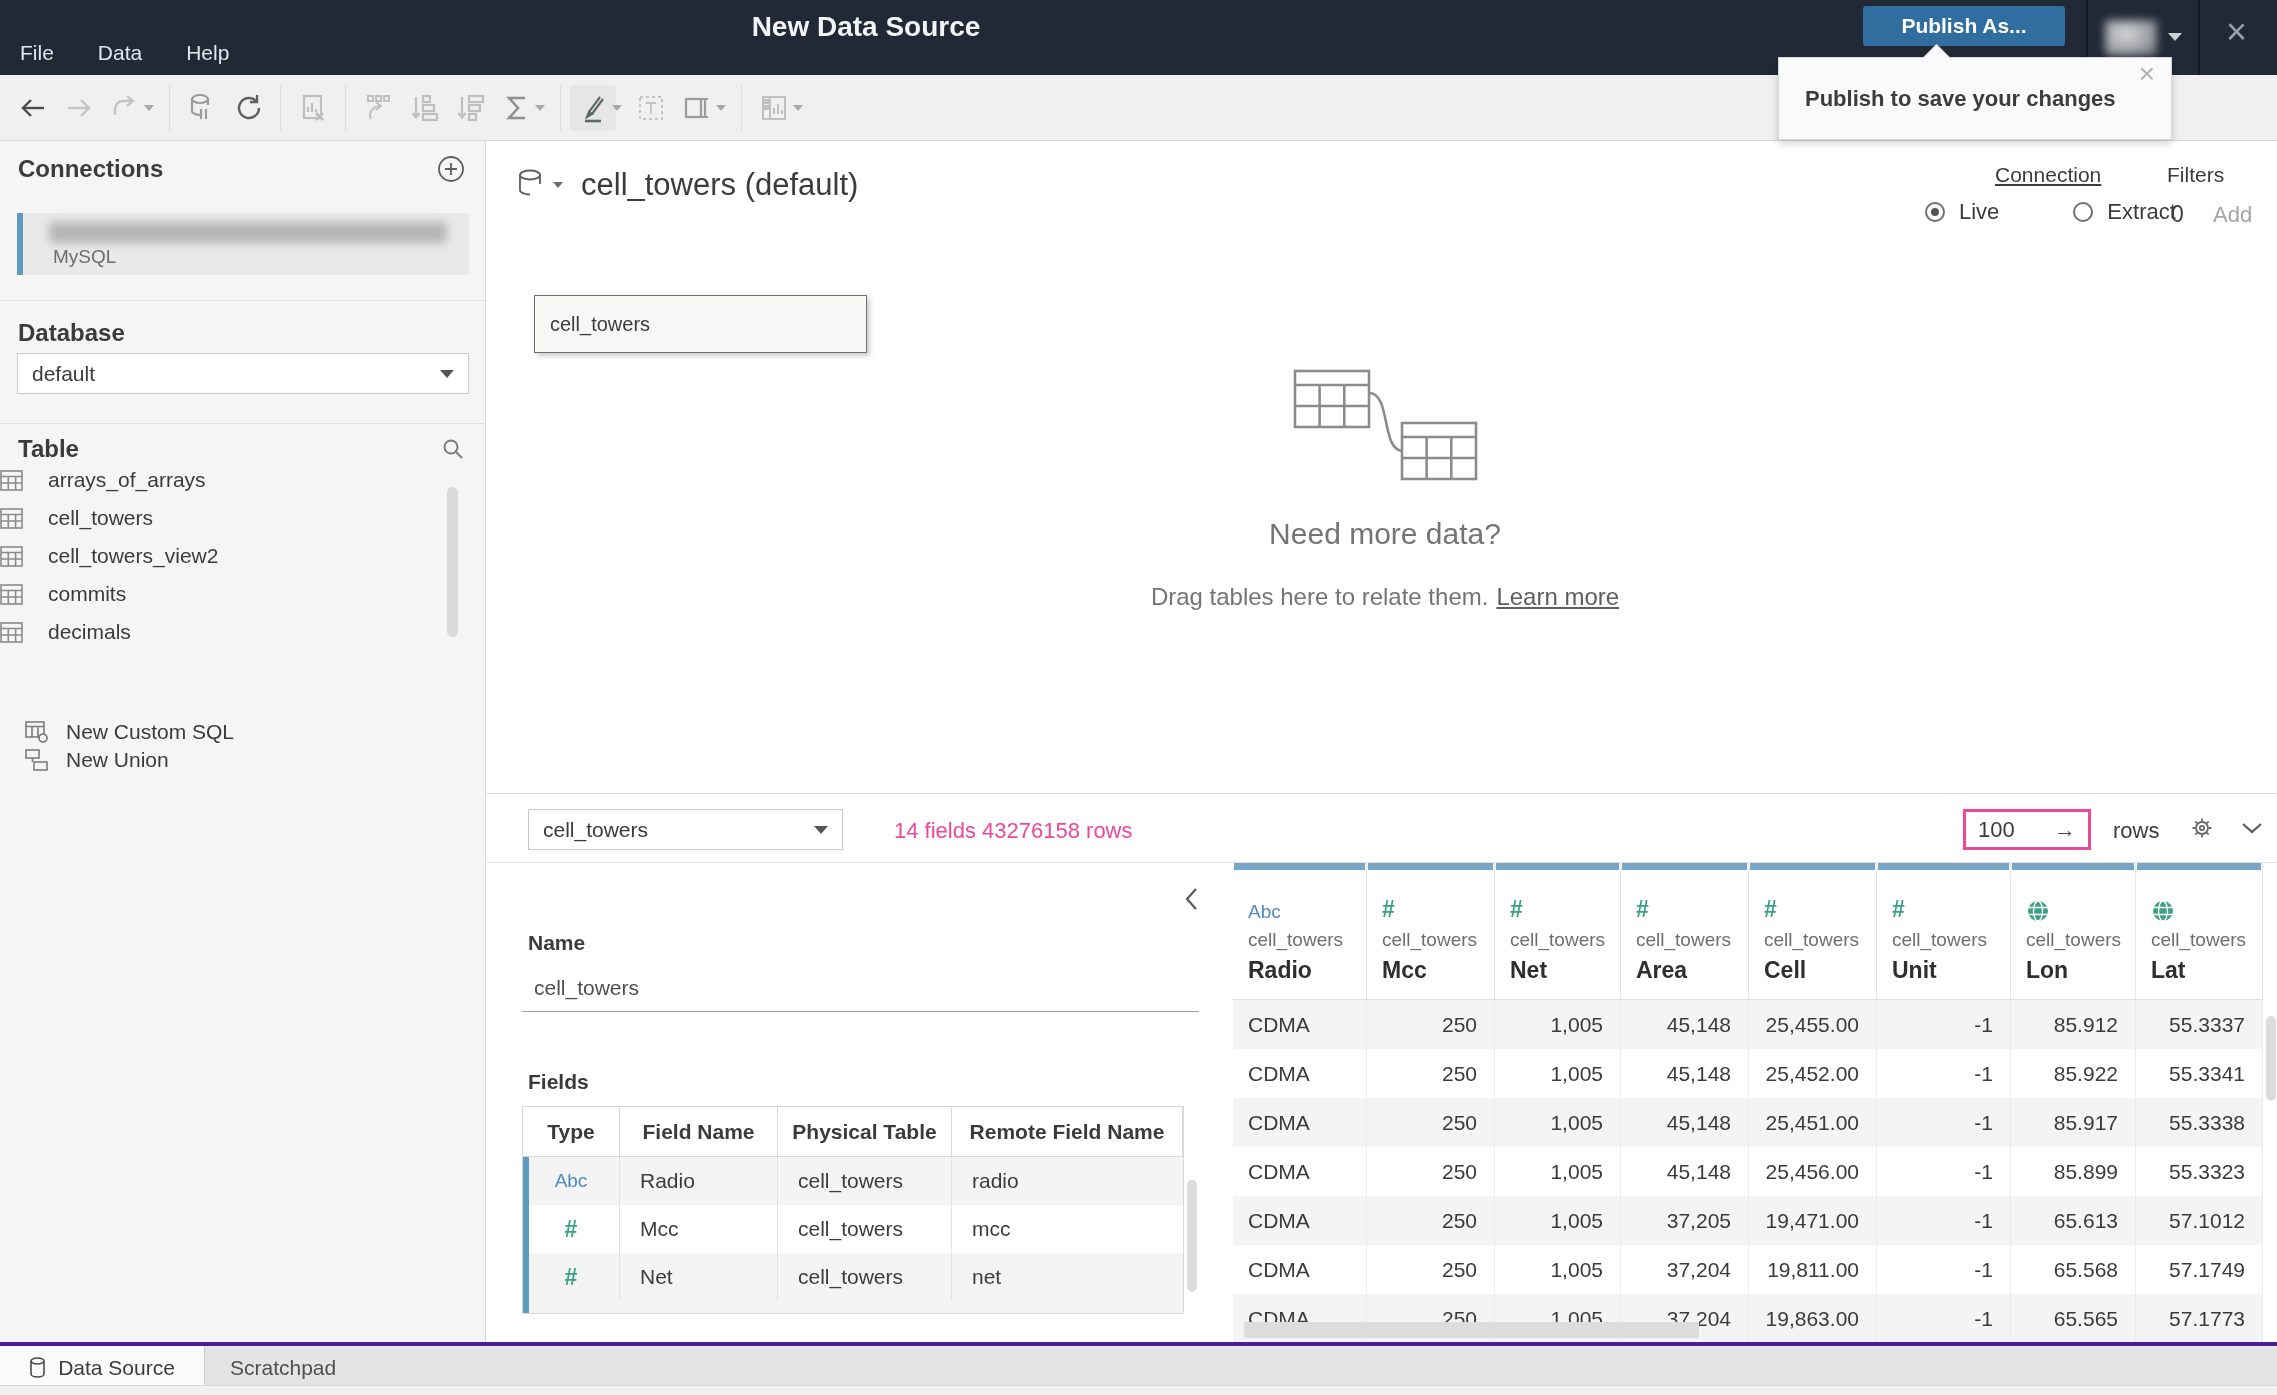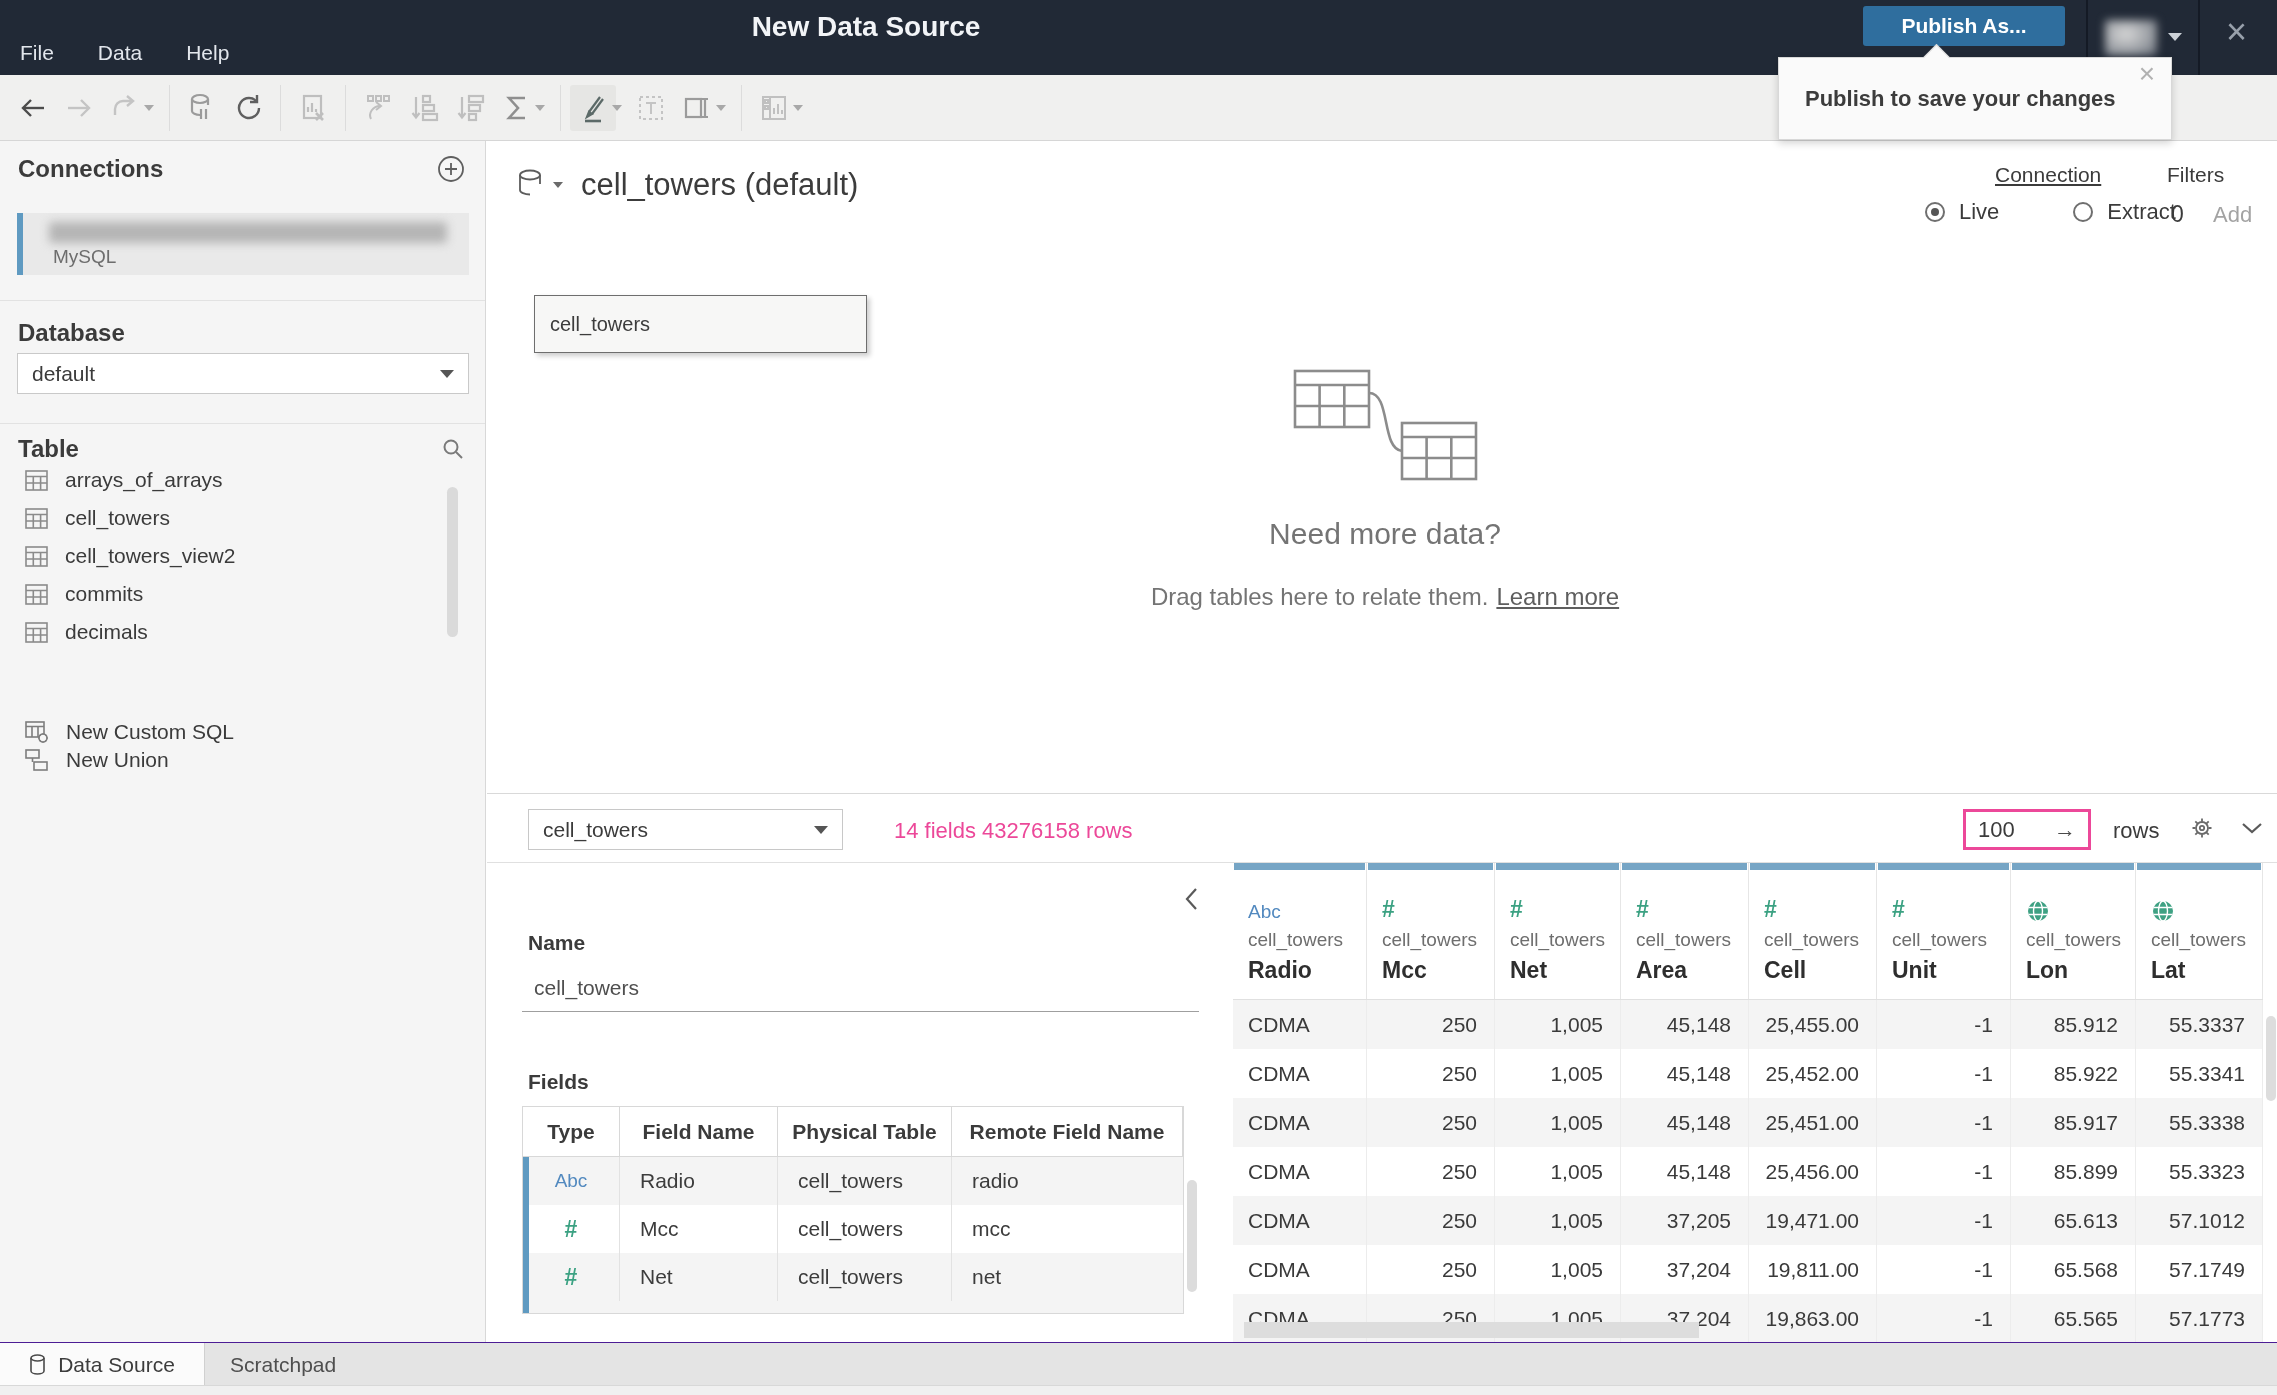--- a/index.html
+++ b/index.html
@@ -38,21 +38,21 @@
   .connection-item { position:absolute; left:17px; right:16px; top:72px; height:62px; background:#e9e9e9; border-left:6px solid #5f9ac1; }
   .conn-blur { position:absolute; left:26px; right:22px; top:9px; height:21px; background:#b5b5b5; border-radius:3px; filter:blur(5px); }
   .conn-sub { position:absolute; left:30px; bottom:7px; font-size:19px; color:#6d6d6d; }
   .sb-div { position:absolute; left:0; right:0; height:1px; background:#e2e2e2; }
   .db-label { position:absolute; left:18px; top:178px; }
   .db-select { position:absolute; left:17px; right:16px; top:212px; height:41px; background:#fff; border:1px solid #c9c9c9; display:flex; align-items:center; padding:0 14px; font-size:21px; color:#3b3b3b; }
   .db-select .spacer { flex:1; }
   .caret-down { width:0; height:0; border-left:7px solid transparent; border-right:7px solid transparent; border-top:8px solid #555; }
   .table-row { position:absolute; left:18px; right:20px; top:294px; display:flex; justify-content:space-between; align-items:center; }
   .table-list { position:absolute; left:0; right:0; top:320px; }
-  .table-item { height:38px; display:flex; align-items:center; padding-left:25px; gap:17px; font-size:21px; color:#3b3b3b; }
+  .table-item { height:38px; display:flex; align-items:center; gap:25px; font-size:21px; color:#3b3b3b; }
   .sb-scroll { position:absolute; right:27px; top:346px; width:11px; height:150px; background:#dadada; border-radius:6px; }
   .sb-action { position:absolute; left:0; right:0; height:38px; display:flex; align-items:center; padding-left:25px; gap:17px; font-size:21px; color:#3b3b3b; }
 
   
   .canvas { position:absolute; left:487px; top:141px; width:1790px; height:652px; background:#fff; }
   .canvas-title-row { position:absolute; left:30px; top:26px; display:flex; align-items:center; gap:10px; }
   .canvas-title { font-size:31px; color:#3c3c3c; margin-left:8px; }
   .conn-label { position:absolute; left:1508px; top:22px; font-size:21px;text-decoration:underline; }
   .radio-row { position:absolute; left:1438px; top:58px; display:flex; align-items:center; gap:14px; font-size:22px; }
   .radio { width:20px; height:20px; border-radius:50%; border:2px solid #6f6f6f; position:relative; flex:0 0 auto; }
@@ -114,21 +114,21 @@
   .g-row { display:flex; height:49px; }
   .g-row:nth-child(odd) { background:#f4f4f4; }
   .g-cell { border-right:1px solid #ececec; font-size:21px; color:#3a3a3a; display:flex; align-items:center; justify-content:flex-end; padding-right:17px; }
   .g-cell:first-child { justify-content:flex-start; padding-left:15px; padding-right:0; }
   .c0 { width:134px; } .c1 { width:128px; } .c2 { width:126px; } .c3 { width:128px; }
   .c4 { width:128px; } .c5 { width:134px; } .c6 { width:125px; } .c7 { width:127px; }
   .hscroll-thumb { position:absolute; left:757px; top:528px; width:455px; height:16px; background:#dddddd; }
   .vscroll-thumb { position:absolute; left:1779px; top:222px; width:10px; height:85px; background:#dddddd; border-radius:5px; }
 
   
-  .tabstrip { position:absolute; left:0; top:1342px; width:2277px; height:43px; background:#e4e4e4; border-top:1px solid #4c1d95; }
+  .tabstrip { position:absolute; left:0; top:1342px; width:2277px; height:43px; background:#e4e4e4; border-top:4px solid #4c1d95; }
   .tab-active { position:absolute; left:0; top:0; width:205px; height:43px; background:#fbfbfb; border-right:1px solid #d0d0d0; display:flex; align-items:center; justify-content:center; gap:12px; font-size:21px; color:#3c3c3c; }
   .tab-plain { position:absolute; left:230px; top:0; height:43px; display:flex; align-items:center; font-size:21px; color:#4f4f4f; }
   .statusstrip { position:absolute; left:0; top:1385px; width:2277px; height:10px; background:#f0f0f0; border-top:1px solid #d8d8d8; }
 
   svg { display:block; }
 </style>
 </head>
 <body>
 
 <div class="topbar">

